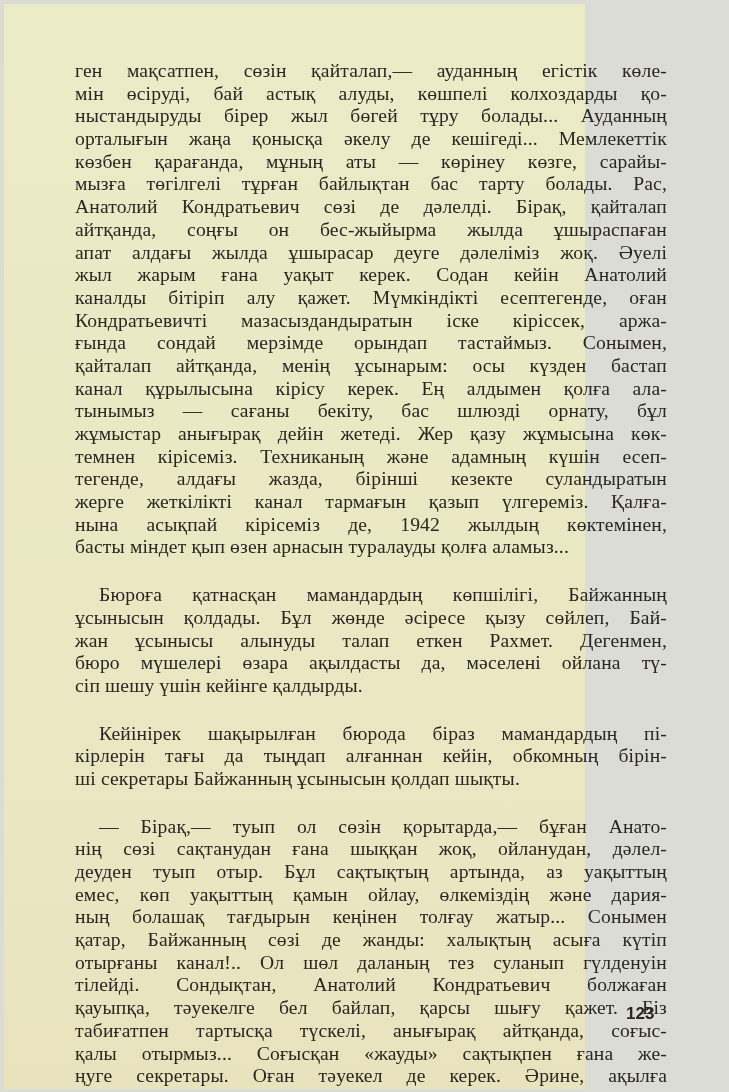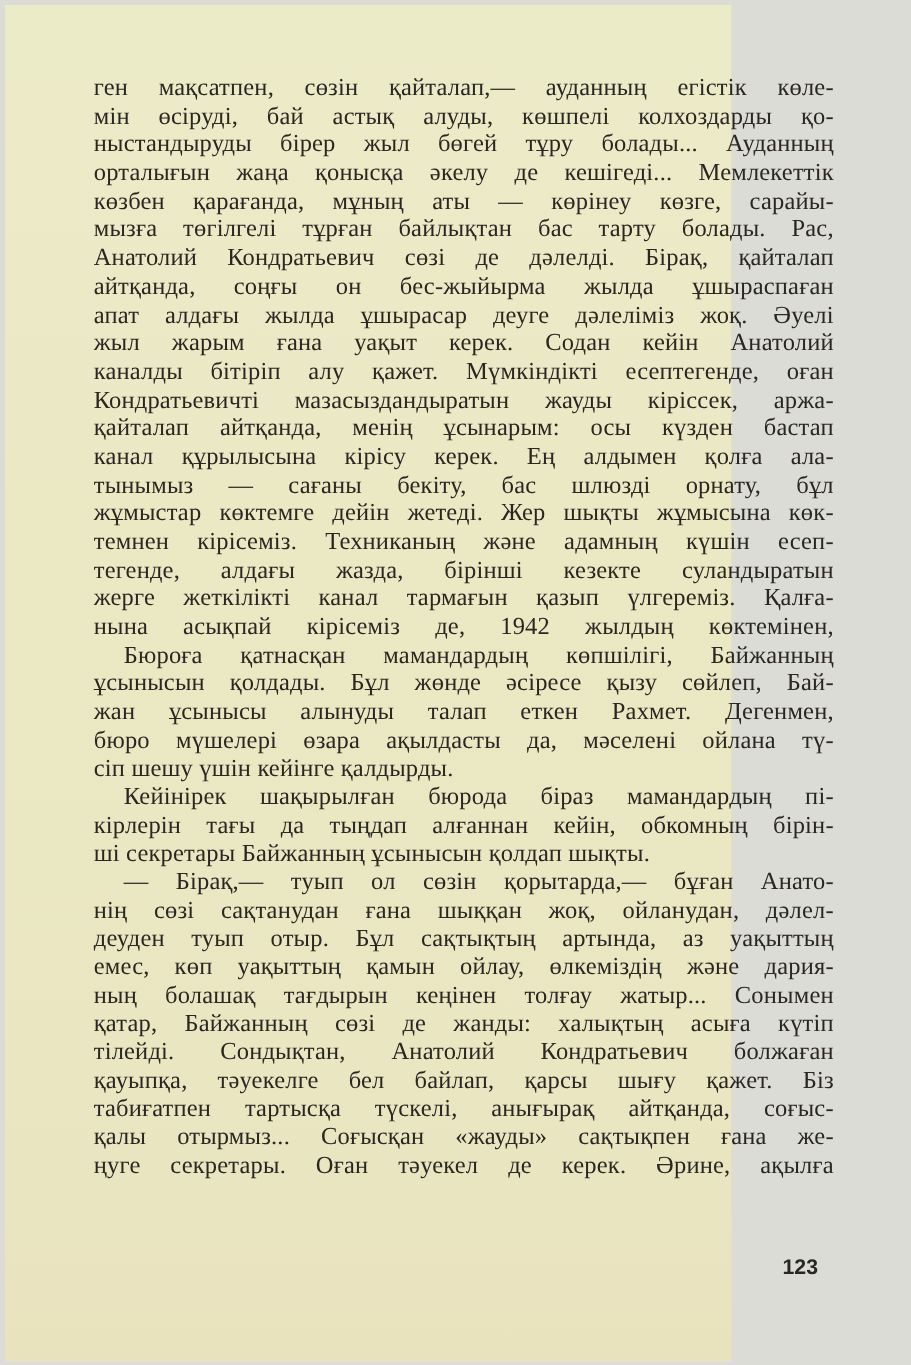--- a/index.html
+++ b/index.html
@@ -38,20 +38,21 @@
       text-align: justify;
       text-align-last: justify;
       height: 22.7px;
       overflow: visible;
     }
     .line.last {
       text-align-last: left;
     }
     .line.indent {
       padding-left: 24px;
+      margin-top: 25px;
     }
     .page-number {
       position: absolute;
       left: 622px;
       top: 1000px;
       font-family: Liberation Sans, sans-serif;
       font-size: 17px;
       color: #2a2622;
       font-weight: bold;
       text-align: center;
@@ -66,43 +67,46 @@
     <span class="line">мін өсіруді, бай астық алуды, көшпелі колхоздарды қо-</span>
     <span class="line">ныстандыруды бірер жыл бөгей тұру болады... Ауданның</span>
     <span class="line">орталығын жаңа қонысқа әкелу де кешігеді... Мемлекеттік</span>
     <span class="line">көзбен қарағанда, мұның аты — көрінеу көзге, сарайы-</span>
     <span class="line">мызға төгілгелі тұрған байлықтан бас тарту болады. Рас,</span>
     <span class="line">Анатолий Кондратьевич сөзі де дәлелді. Бірақ, қайталап</span>
     <span class="line">айтқанда, соңғы он бес-жыйырма жылда ұшыраспаған</span>
     <span class="line">апат алдағы жылда ұшырасар деуге дәлеліміз жоқ. Әуелі</span>
     <span class="line">жыл жарым ғана уақыт керек. Содан кейін Анатолий</span>
     <span class="line">каналды бітіріп алу қажет. Мүмкіндікті есептегенде, оған</span>
-    <span class="line">Кондратьевичті мазасыздандыратын жауды кіріссек, аржа-</span>
+    <span class="line">Кондратьевичті мазасыздандыратын іске кіріссек, аржа-</span>
+    <span class="line">ғында сондай мерзімде орындап тастаймыз. Сонымен,</span>
     <span class="line">қайталап айтқанда, менің ұсынарым: осы күзден бастап</span>
     <span class="line">канал құрылысына кірісу керек. Ең алдымен қолға ала-</span>
     <span class="line">тынымыз — сағаны бекіту, бас шлюзді орнату, бұл</span>
-    <span class="line">жұмыстар көктемге дейін жетеді. Жер шықты жұмысына көк-</span>
+    <span class="line">жұмыстар анығырақ дейін жетеді. Жер қазу жұмысына көк-</span>
     <span class="line">темнен кірісеміз. Техниканың және адамның күшін есеп-</span>
     <span class="line">тегенде, алдағы жазда, бірінші кезекте суландыратын</span>
     <span class="line">жерге жеткілікті канал тармағын қазып үлгереміз. Қалға-</span>
     <span class="line">нына асықпай кірісеміз де, 1942 жылдың көктемінен,</span>
+    <span class="line last">басты міндет қып өзен арнасын туралауды қолға аламыз...</span>
     <span class="line indent">Бюроға қатнасқан мамандардың көпшілігі, Байжанның</span>
     <span class="line">ұсынысын қолдады. Бұл жөнде әсіресе қызу сөйлеп, Бай-</span>
     <span class="line">жан ұсынысы алынуды талап еткен Рахмет. Дегенмен,</span>
     <span class="line">бюро мүшелері өзара ақылдасты да, мәселені ойлана тү-</span>
     <span class="line last">сіп шешу үшін кейінге қалдырды.</span>
     <span class="line indent">Кейінірек шақырылған бюрода біраз мамандардың пі-</span>
     <span class="line">кірлерін тағы да тыңдап алғаннан кейін, обкомның бірін-</span>
     <span class="line last">ші секретары Байжанның ұсынысын қолдап шықты.</span>
     <span class="line indent">— Бірақ,— туып ол сөзін қорытарда,— бұған Анато-</span>
     <span class="line">нің сөзі сақтанудан ғана шыққан жоқ, ойланудан, дәлел-</span>
     <span class="line">деуден туып отыр. Бұл сақтықтың артында, аз уақыттың</span>
     <span class="line">емес, көп уақыттың қамын ойлау, өлкеміздің және дария-</span>
     <span class="line">ның болашақ тағдырын кеңінен толғау жатыр... Сонымен</span>
     <span class="line">қатар, Байжанның сөзі де жанды: халықтың асыға күтіп</span>
+    <span class="line">отырғаны канал!.. Ол шөл даланың тез суланып гүлденуін</span>
     <span class="line">тілейді. Сондықтан, Анатолий Кондратьевич болжаған</span>
     <span class="line">қауыпқа, тәуекелге бел байлап, қарсы шығу қажет. Біз</span>
     <span class="line">табиғатпен тартысқа түскелі, анығырақ айтқанда, соғыс-</span>
     <span class="line">қалы отырмыз... Соғысқан «жауды» сақтықпен ғана же-</span>
     <span class="line">ңуге секретары. Оған тәуекел де керек. Әрине, ақылға</span>
   </div>
   <div class="page-number">123</div>
 </div>
 
 </body></html>

